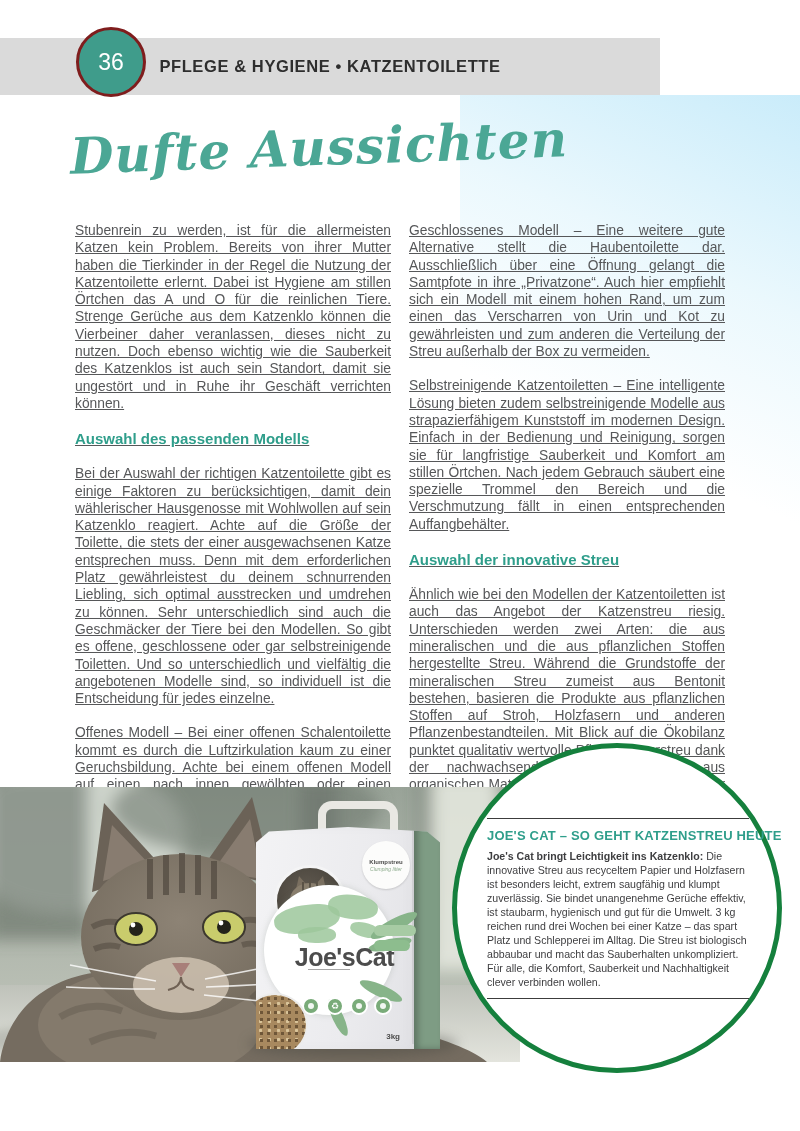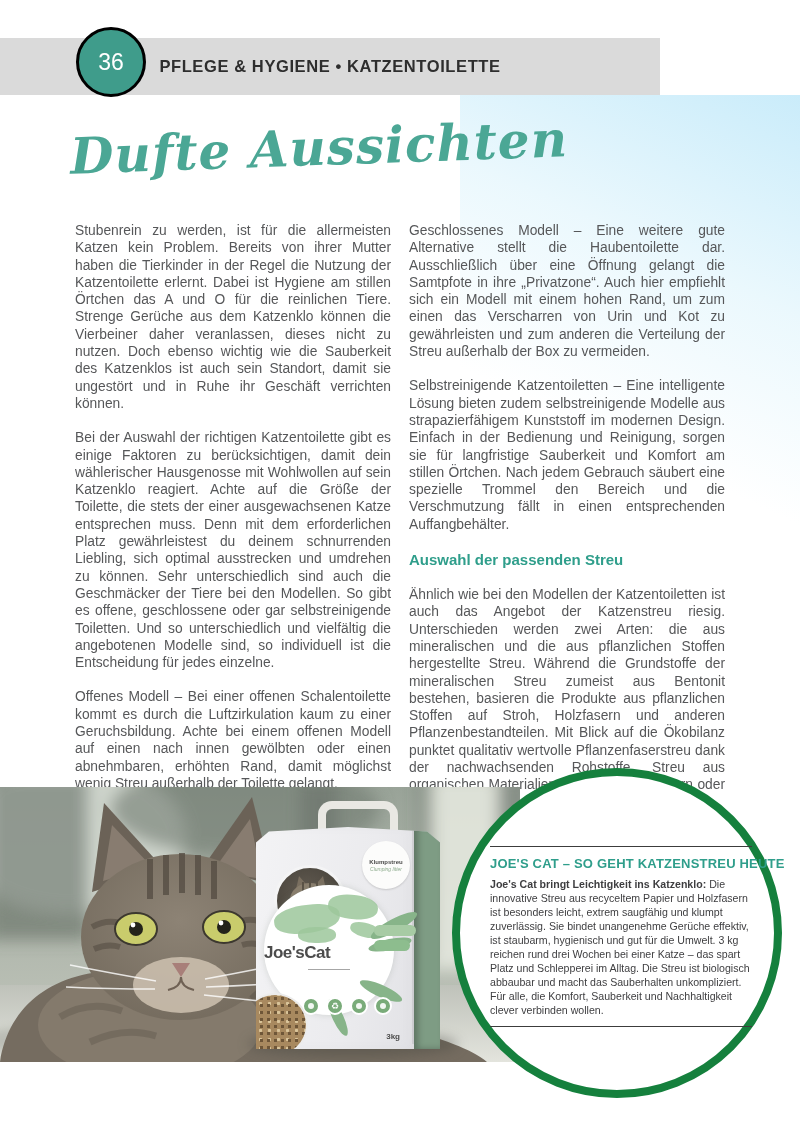--- a/index.html
+++ b/index.html
@@ -14,34 +14,34 @@
   }
   .header-bar{
     position:absolute;top:38px;left:0;width:660px;height:57px;background:#dadada;z-index:1;
     display:flex;align-items:center;justify-content:center;
   }
   .header-title{
     font-size:16.5px;font-weight:700;letter-spacing:0.6px;color:#2e2e2e;
   }
   .page-num{
     position:absolute;top:27px;left:76px;width:70px;height:70px;border-radius:50%;
-    background:#3f9c8b;border:3px solid #000000;z-index:2;
+    background:#3f9c8b;border:3px solid #7f1d1d;z-index:2;
     display:flex;align-items:center;justify-content:center;
     color:#fff;font-size:23px;font-weight:500;box-sizing:border-box;
   }
   .headline{
     position:absolute;top:118px;left:70px;z-index:1;
     font-family:"DejaVu Serif",serif;font-style:italic;font-weight:700;
     font-size:50px;color:#4ba795;transform:rotate(-2deg);letter-spacing:1px;
     white-space:nowrap;
   }
   
   .columns{
     position:absolute;top:222px;left:75px;width:650px;z-index:1;
-    display:flex;gap:18px;
+    display:flex;gap:18px;text-decoration:underline;
   }
   .col{width:316px;font-size:13.8px;line-height:17.3px;text-align:justify;color:#565759;}
   .col p{margin:0 0 17px 0;}
   .col p:last-child{margin-bottom:0;}
   .subhead{
     font-size:15px;font-weight:700;color:#2f9e8b;margin:0 0 3px 0;line-height:19px;
   }
   
   .photo{
     position:absolute;top:787px;left:0;width:520px;height:275px;overflow:hidden;z-index:2;
@@ -72,22 +72,22 @@
   .map-blob{position:absolute;background:#9cc79b;opacity:0.85;border-radius:45%;}
   .mb1{left:10px;top:20px;width:66px;height:28px;transform:rotate(-8deg);}
   .mb2{left:64px;top:10px;width:50px;height:24px;transform:rotate(6deg);}
   .mb3{left:34px;top:42px;width:38px;height:16px;}
   .mb4{left:86px;top:38px;width:30px;height:14px;transform:rotate(14deg);}
   .leaf{position:absolute;background:#87b489;border-radius:50%;}
   .lf1{right:-26px;top:34px;width:52px;height:13px;transform:rotate(-28deg);}
   .lf2{right:-18px;top:54px;width:44px;height:11px;transform:rotate(-12deg);}
   .lf3{right:-10px;bottom:18px;width:46px;height:12px;transform:rotate(24deg);}
   .lf4{left:54px;bottom:-8px;width:40px;height:11px;transform:rotate(65deg);}
-  .logo-text{position:absolute;left:0;top:58px;width:100%;text-align:left;
-    font-weight:700;font-size:17px;letter-spacing:-0.5px;color:#4c4c4c;}
+  .logo-text{position:absolute;left:0;top:58px;width:100%;text-align:right;
+    font-weight:700;font-size:25px;letter-spacing:-0.5px;color:#4c4c4c;}
   .logo-sub{position:absolute;left:44px;top:84px;width:42px;height:1px;background:#a6a6a6;}
   .pill{position:absolute;border-radius:6px;}
   .pill1{left:118px;top:98px;width:42px;height:11px;background:#a7cba4;}
   .pill2{left:118px;top:113px;width:36px;height:11px;background:#8dbd8e;}
   .icons-row{position:absolute;left:22px;top:170px;display:flex;gap:6px;}
   .benefit{width:18px;height:18px;border-radius:50%;background:#79ab79;border:2px solid #fff;
     box-sizing:border-box;position:relative;display:flex;align-items:center;justify-content:center;}
   .benefit::after{content:"";width:6px;height:6px;border-radius:50%;background:#fff;opacity:.9;}
   .benefit.recycle{font-size:9px;color:#fff;line-height:1;}
   .benefit.recycle::after{display:none;}
@@ -96,22 +96,22 @@
     background-image:radial-gradient(#6e5638 1.5px,transparent 1.6px),radial-gradient(#d9c49a 1.4px,transparent 1.5px);
     background-size:7px 7px,9px 9px;background-position:0 0,3px 4px;}
   .flag{position:absolute;left:-24px;bottom:30px;width:13px;height:9px;transform:rotate(-14deg);
     display:flex;flex-direction:column;}
   .flag i{flex:1;display:block;}
   .flag .f1{background:#1d1d1d;}.flag .f2{background:#c6332b;}.flag .f3{background:#e0a92c;}
   .weight{position:absolute;right:40px;bottom:8px;font-size:8px;font-weight:700;color:#4c4c4c;}
   .fold{position:absolute;right:26px;top:4px;width:2px;height:96%;background:rgba(0,0,0,0.08);}
   
   .promo{
-    position:absolute;top:768px;left:452px;width:330px;height:330px;border-radius:50%;
-    background:#ffffff;border:8px solid #15803d;box-sizing:border-box;z-index:5;
+    position:absolute;top:743px;left:452px;width:330px;height:330px;border-radius:50%;
+    background:#ffffff;border:5px solid #15803d;box-sizing:border-box;z-index:5;
   }
   .promo-content{position:absolute;top:70px;left:30px;width:262px;}
   .rule{height:1px;background:#3c3c3c;}
   .promo-title{font-size:13px;font-weight:700;color:#2f9e8b;letter-spacing:0.2px;
     margin:9px 0 6px 0;white-space:nowrap;}
   .promo-body{font-size:10.6px;line-height:14px;color:#3e3e40;text-align:left;margin:0 0 9px 0;}
   .promo-body .bold{font-weight:700;}
 </style>
 </head>
 <body>
@@ -125,27 +125,28 @@
   </div>
   <div class="page-num">
     <span>36</span>
   </div>
 
   <div class="headline">Dufte Aussichten</div>
 
   <div class="columns">
     <div class="col">
       <p>Stubenrein zu werden, ist für die allermeisten Katzen kein Problem. Bereits von ihrer Mutter haben die Tierkinder in der Regel die Nutzung der Katzentoilette erlernt. Dabei ist Hygiene am stillen Örtchen das A und O für die reinlichen Tiere. Strenge Gerüche aus dem Katzenklo können die Vierbeiner daher veranlassen, dieses nicht zu nutzen. Doch ebenso wichtig wie die Sauberkeit des Katzenklos ist auch sein Standort, damit sie ungestört und in Ruhe ihr Geschäft verrichten können.</p>
+      <p class="subhead">Auswahl des passenden Modells</p>
       <p>Bei der Auswahl der richtigen Katzentoilette gibt es einige Faktoren zu berücksichtigen, damit dein wählerischer Hausgenosse mit Wohlwollen auf sein Katzenklo reagiert. Achte auf die Größe der Toilette, die stets der einer ausgewachsenen Katze entsprechen muss. Denn mit dem erforderlichen Platz gewährleistest du deinem schnurrenden Liebling, sich optimal ausstrecken und umdrehen zu können. Sehr unterschiedlich sind auch die Geschmäcker der Tiere bei den Modellen. So gibt es offene, geschlossene oder gar selbstreinigende Toiletten. Und so unterschiedlich und vielfältig die angebotenen Modelle sind, so individuell ist die Entscheidung für jedes einzelne.</p>
       <p>Offenes Modell – Bei einer offenen Schalentoilette kommt es durch die Luftzirkulation kaum zu einer Geruchsbildung. Achte bei einem offenen Modell auf einen nach innen gewölbten oder einen abnehmbaren, erhöhten Rand, damit möglichst wenig Streu außerhalb der Toilette gelangt.</p>
     </div>
     <div class="col">
       <p>Geschlossenes Modell – Eine weitere gute Alternative stellt die Haubentoilette dar. Ausschließlich über eine Öffnung gelangt die Samtpfote in ihre „Privatzone“. Auch hier empfiehlt sich ein Modell mit einem hohen Rand, um zum einen das Verscharren von Urin und Kot zu gewährleisten und zum anderen die Verteilung der Streu außerhalb der Box zu vermeiden.</p>
       <p>Selbstreinigende Katzentoiletten – Eine intelligente Lösung bieten zudem selbstreinigende Modelle aus strapazierfähigem Kunststoff im modernen Design. Einfach in der Bedienung und Reinigung, sorgen sie für langfristige Sauberkeit und Komfort am stillen Örtchen. Nach jedem Gebrauch säubert eine spezielle Trommel den Bereich und die Verschmutzung fällt in einen entsprechenden Auffangbehälter.</p>
-      <p class="subhead">Auswahl der passenden Streu</p>
+      <p class="subhead">Auswahl der innovative Streu</p>
       <p>Ähnlich wie bei den Modellen der Katzentoiletten ist auch das Angebot der Katzenstreu riesig. Unterschieden werden zwei Arten: die aus mineralischen und die aus pflanzlichen Stoffen hergestellte Streu. Während die Grundstoffe der mineralischen Streu zumeist aus Bentonit bestehen, basieren die Produkte aus pflanzlichen Stoffen auf Stroh, Holzfasern und anderen Pflanzenbestandteilen. Mit Blick auf die Ökobilanz punktet qualitativ wertvolle Pflanzenfaserstreu dank der nachwachsenden Rohstoffe. Streu aus organischen Materialien wie Stroh, Holzfasern oder Mais wird häufig auch als Bio-Streu bezeichnet.</p>
     </div>
   </div>
 
   <div class="photo">
     <svg class="scene" width="520" height="275" viewBox="0 0 520 275">
       <defs>
         <linearGradient id="bgGrad" x1="0" y1="0" x2="0" y2="1">
           <stop offset="0" stop-color="#99a398"></stop>
             <stop offset="1" stop-color="#c4c8be"></stop>

